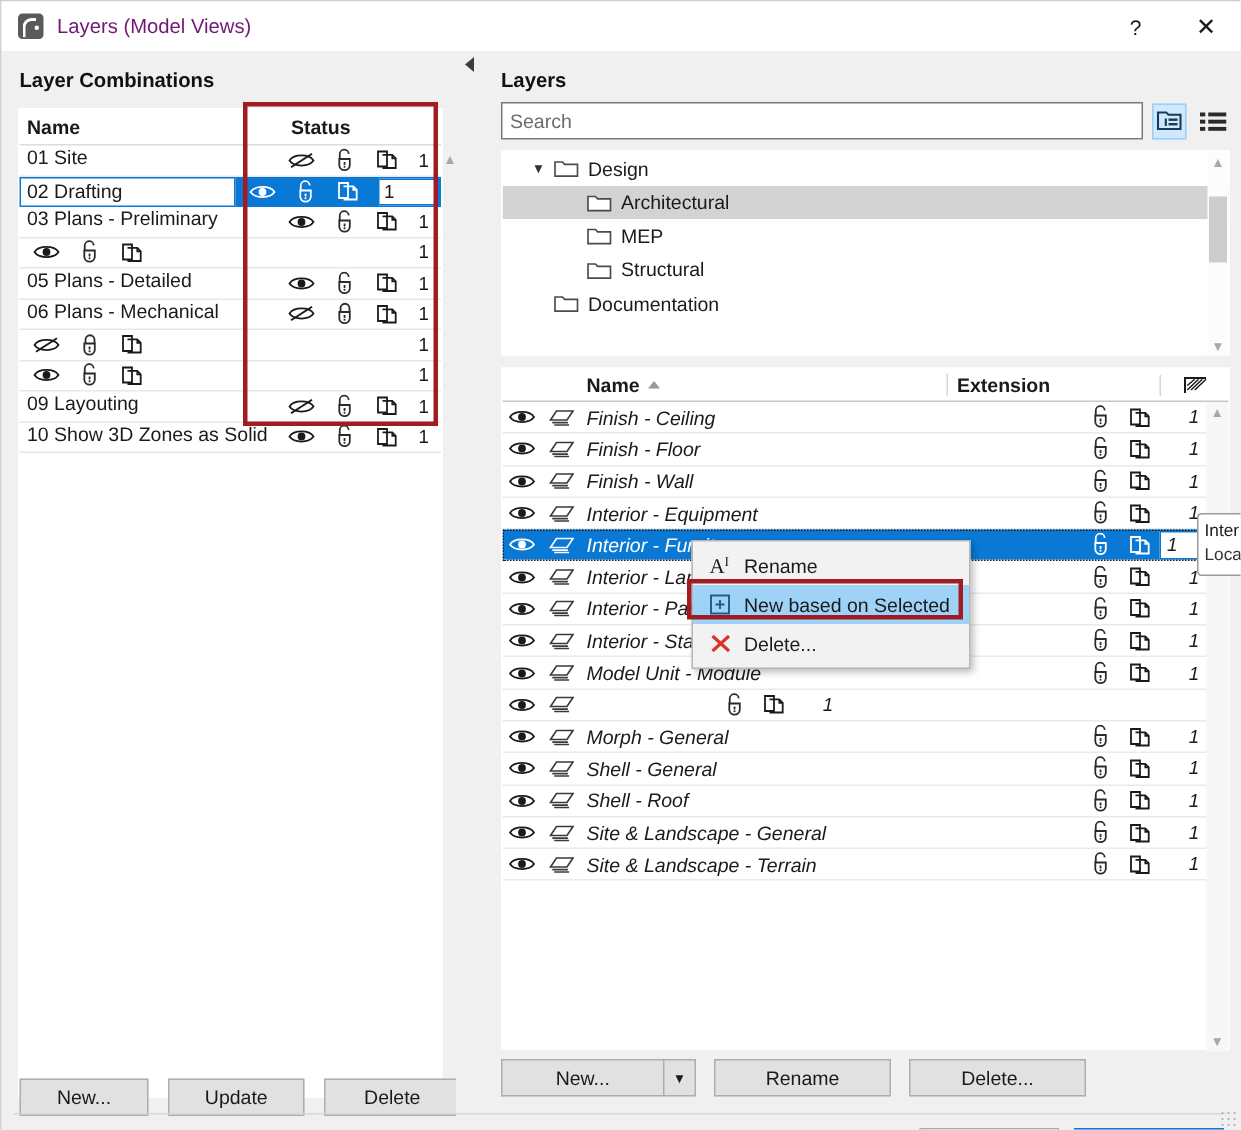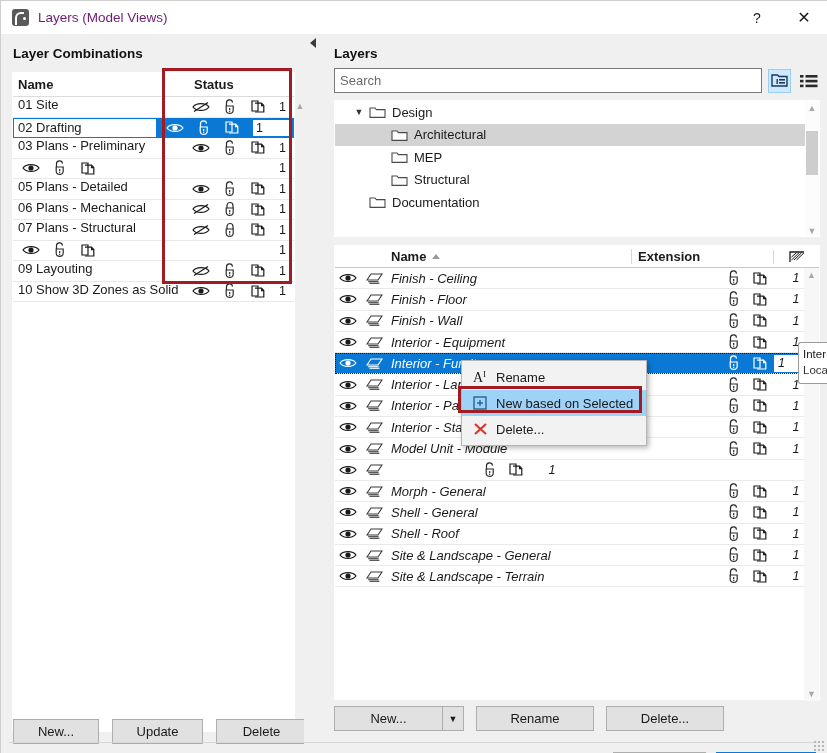--- a/index.html
+++ b/index.html
@@ -512,21 +512,20 @@
                   <svg width="16" height="15" viewBox="0 0 16 15">
                     <path d="M2 2 L8 2 L8 12 L2 12 Z" fill="none" stroke="#1a1a1a" stroke-width="1.2"></path>
                     <path d="M5 4.2 L11.5 4.2 L13.8 6.6 L13.8 13 L5 13" fill="none" stroke="#1a1a1a" stroke-width="1.2"></path>
                     <path d="M11.5 4.2 L11.5 6.6 L13.8 6.6" fill="none" stroke="#1a1a1a" stroke-width="1.1"></path>
                   </svg>
                 </span>
                 <span class="lc-count">1</span>
               </div>
             </div>
             <div class="lc-row">
-              <div class="lc-name">07 Plans - Structural</div>
               <div class="lc-status">
                 <span>
                   <svg width="18" height="12" viewBox="0 0 18 12">
                     <path d="M1 6 C4 1.5, 14 1.5, 17 6 C14 10.5, 4 10.5, 1 6 Z" fill="none" stroke="#1a1a1a" stroke-width="1.2"></path>
                     <line x1="2" y1="10.5" x2="16" y2="1.5" stroke="#1a1a1a" stroke-width="1.3"></line>
                   </svg>
                 </span>
                 <span>
                   <svg width="16" height="16" viewBox="0 0 16 16">
                     <path d="M5 7 L5 4.5 A3 3 0 0 1 11 4.5 L11 7" fill="none" stroke="#2b2b2b" stroke-width="1.2"></path>

